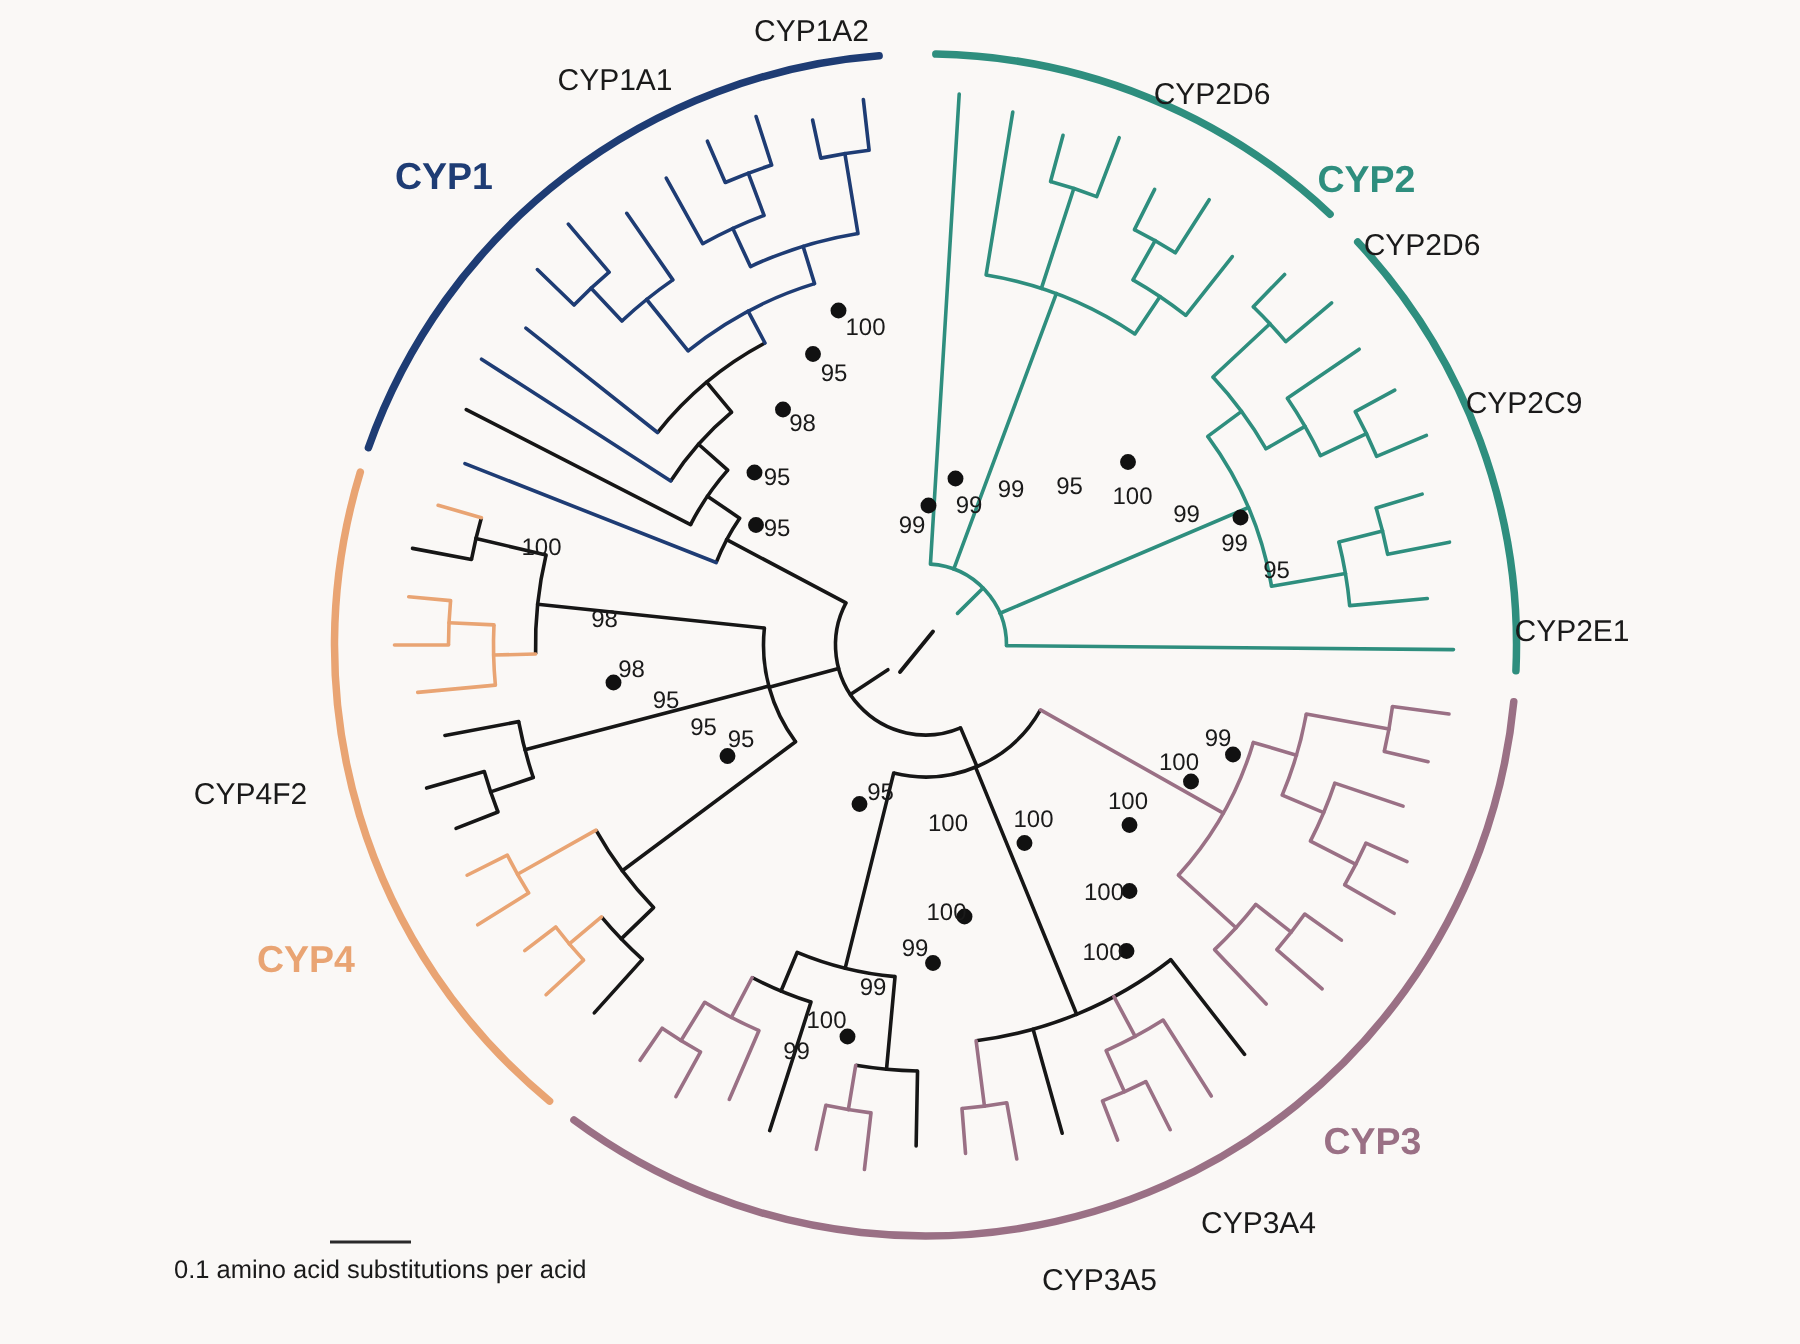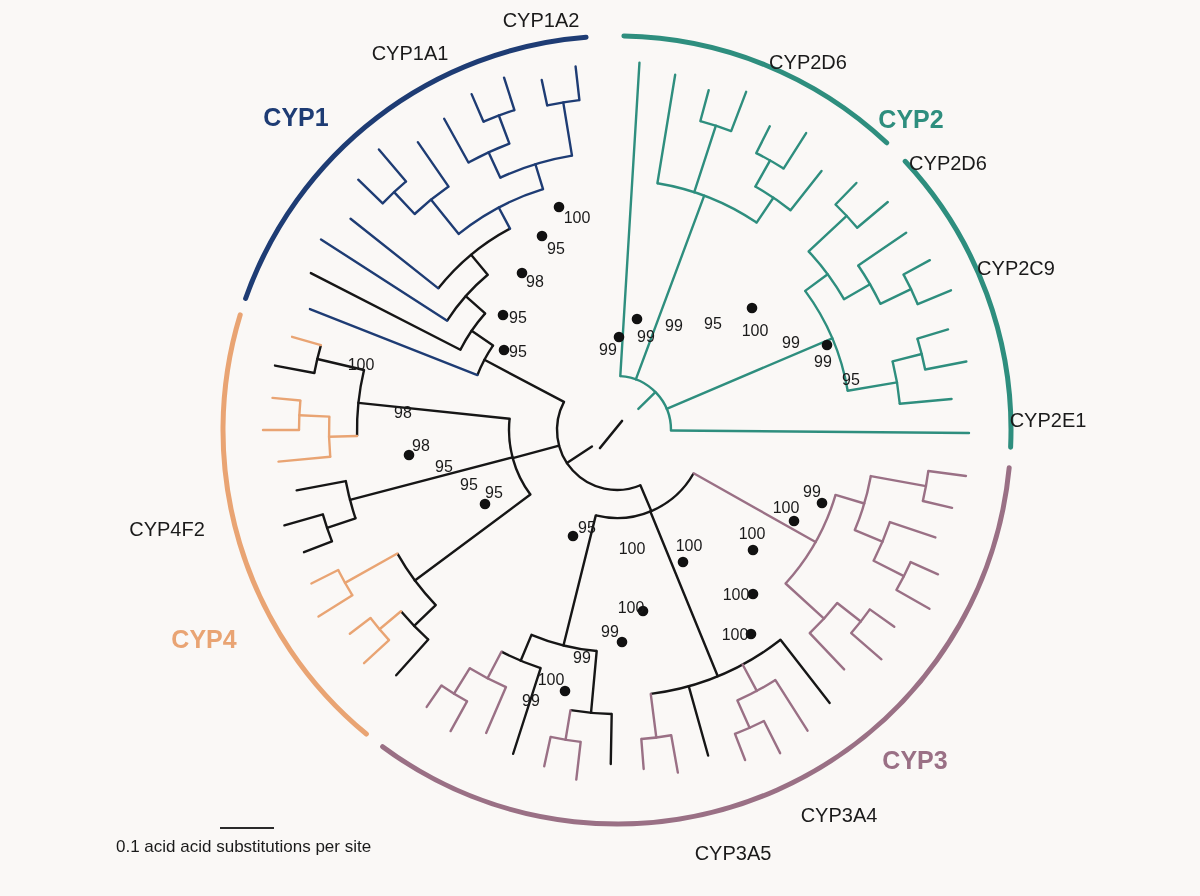--- a/index.html
+++ b/index.html
@@ -261,14 +261,14 @@
       <text x="948" y="170" fill="#1a1a1a" font-size="20" font-weight="normal" text-anchor="middle" font-family="&quot;Liberation Sans&quot;, sans-serif">CYP2D6</text>
       <text x="1016" y="275" fill="#1a1a1a" font-size="20" font-weight="normal" text-anchor="middle" font-family="&quot;Liberation Sans&quot;, sans-serif">CYP2C9</text>
       <text x="1048" y="427" fill="#1a1a1a" font-size="20" font-weight="normal" text-anchor="middle" font-family="&quot;Liberation Sans&quot;, sans-serif">CYP2E1</text>
       <text x="915" y="769" fill="#9a7085" font-size="25" font-weight="bold" text-anchor="middle" font-family="&quot;Liberation Sans&quot;, sans-serif">CYP3</text>
       <text x="839" y="822" fill="#1a1a1a" font-size="20" font-weight="normal" text-anchor="middle" font-family="&quot;Liberation Sans&quot;, sans-serif">CYP3A4</text>
       <text x="733" y="860" fill="#1a1a1a" font-size="20" font-weight="normal" text-anchor="middle" font-family="&quot;Liberation Sans&quot;, sans-serif">CYP3A5</text>
       <text x="204" y="648" fill="#e9a473" font-size="25" font-weight="bold" text-anchor="middle" font-family="&quot;Liberation Sans&quot;, sans-serif">CYP4</text>
       <text x="167" y="536" fill="#1a1a1a" font-size="20" font-weight="normal" text-anchor="middle" font-family="&quot;Liberation Sans&quot;, sans-serif">CYP4F2</text>
     </svg>
   <div class="scalebar-line"></div>
-  <div class="scalebar-label">0.1 acid acid substitutions per site</div>
+  <div class="scalebar-label">0.1 amino acid substitutions per acid</div>
 </div>
 
 </body></html>

